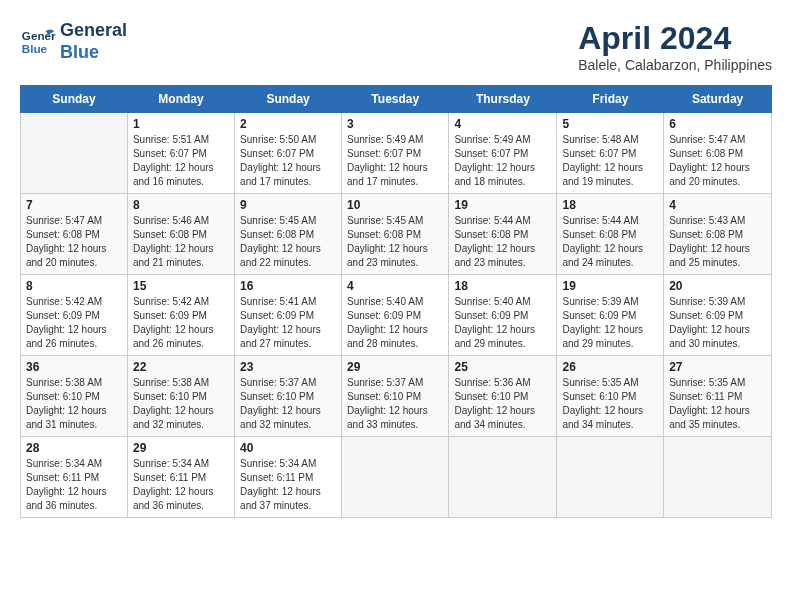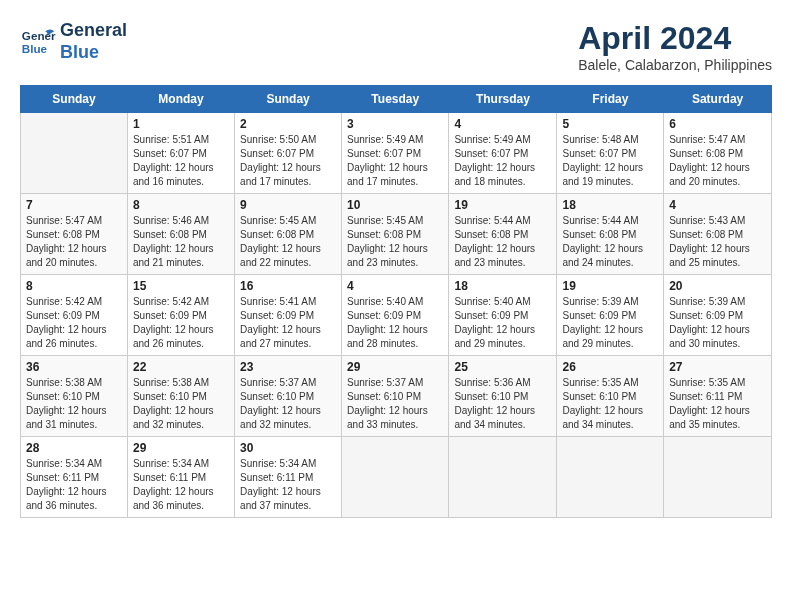--- a/index.html
+++ b/index.html
@@ -241,21 +241,21 @@
       <tr>
         <td>
         <span class="day-num">28</span>
         <span class="day-info">Sunrise: 5:34 AM<br>Sunset: 6:11 PM<br>Daylight: 12 hours and 36 minutes.</span>
       </td>
         <td>
         <span class="day-num">29</span>
         <span class="day-info">Sunrise: 5:34 AM<br>Sunset: 6:11 PM<br>Daylight: 12 hours and 36 minutes.</span>
       </td>
         <td>
-        <span class="day-num">30</span>
+        <span class="day-num">40</span>
         <span class="day-info">Sunrise: 5:34 AM<br>Sunset: 6:11 PM<br>Daylight: 12 hours and 37 minutes.</span>
       </td>
         <td class="empty"></td>
         <td class="empty"></td>
         <td class="empty"></td>
         <td class="empty"></td>
       </tr>
     </tbody>
 </table>
 

